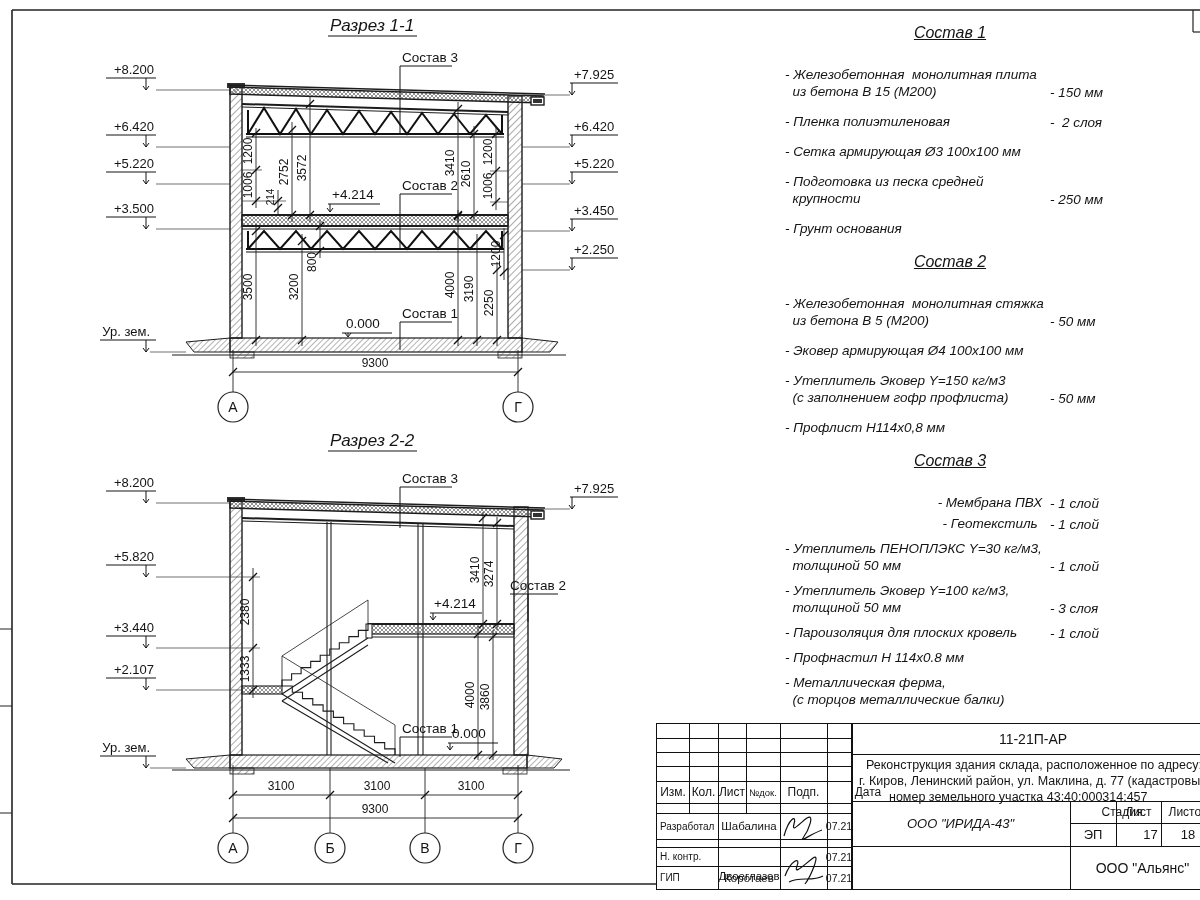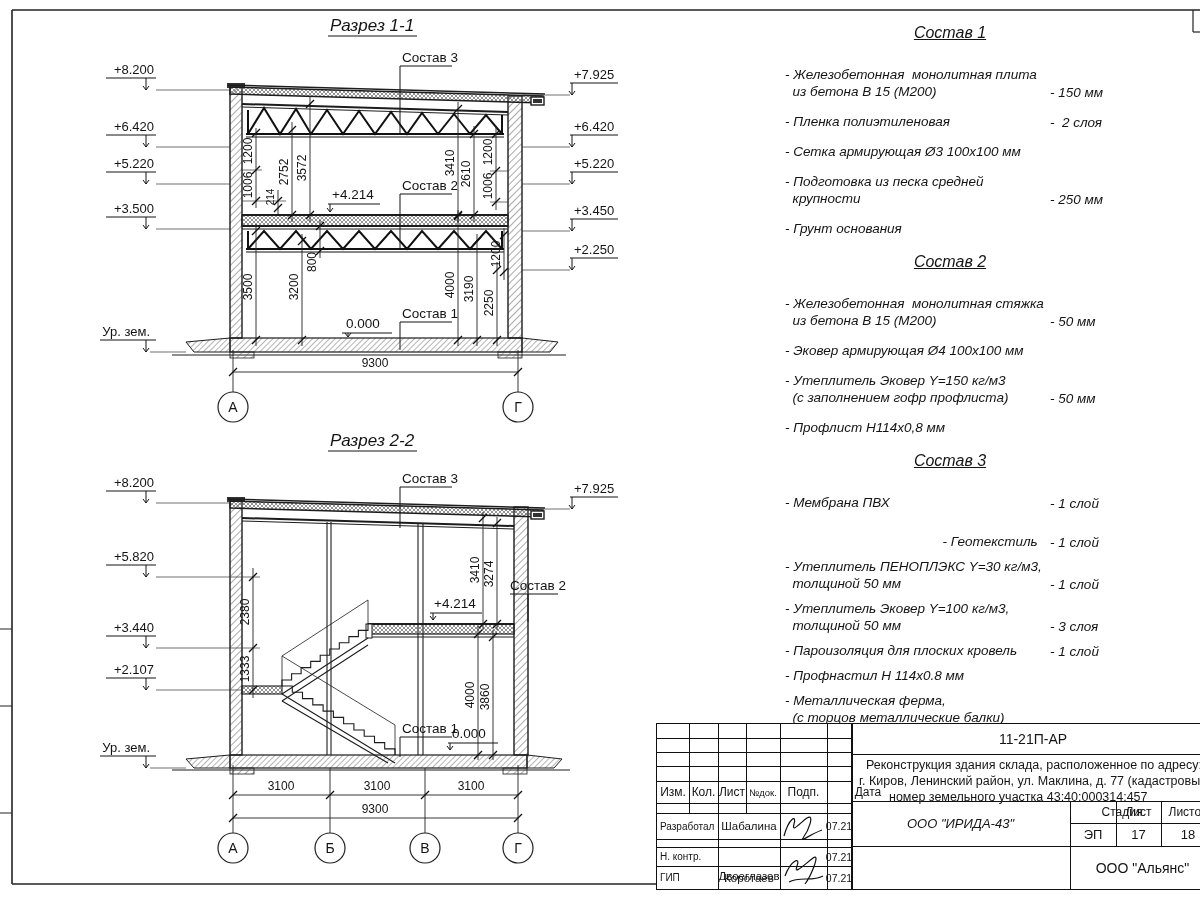--- a/index.html
+++ b/index.html
@@ -363,38 +363,38 @@
         <div class="s-val">- 250 мм</div>
       </div>
       <div class="s-item">
         <div class="s-lines">- Грунт основания</div>
       </div>
     </div>
     <div class="sostav" style="margin-top: 16px;">
       <div class="sostav-title">Состав 2</div>
       <div class="s-item">
         <div class="s-lines">- Железобетонная  монолитная стяжка
-  из бетона В 15 (М200)</div>
+  из бетона В 5 (М200)</div>
         <div class="s-val">- 50 мм</div>
       </div>
       <div class="s-item">
         <div class="s-lines">- Эковер армирующая Ø4 100х100 мм</div>
       </div>
       <div class="s-item">
         <div class="s-lines">- Утеплитель Эковер Y=150 кг/м3
   (с заполнением гофр профлиста)</div>
         <div class="s-val">- 50 мм</div>
       </div>
       <div class="s-item">
         <div class="s-lines">- Профлист Н114х0,8 мм</div>
       </div>
     </div>
     <div class="sostav" style="margin-top: 16px;">
       <div class="sostav-title">Состав 3</div>
-      <div class="s-item" style="margin-bottom: 22px;">
+      <div class="s-item" style="margin-bottom: 4px; text-align: center;">
         <div class="s-lines">- Мембрана ПВХ</div>
         <div class="s-val">- 1 слой</div>
       </div>
       <div class="s-item" style="margin-bottom: 8px; text-align: center;">
         <div class="s-lines">- Геотекстиль</div>
         <div class="s-val">- 1 слой</div>
       </div>
       <div class="s-item" style="margin-bottom: 8px;">
         <div class="s-lines">- Утеплитель ПЕНОПЛЭКС Y=30 кг/м3,
   толщиной 50 мм</div>
@@ -470,16 +470,16 @@
 
   <div class="cell" style="left:194px;top:0;width:364px;height:30px;font-size:14px;">11-21П-АР</div>
   <div class="projline" style="left:209px;top:34px;">Реконструкция здания склада, расположенное по адресу:</div>
   <div class="projline" style="left:202px;top:50px;">г. Киров, Ленинский район, ул. Маклина, д. 77 (кадастровый</div>
   <div class="projline" style="left:232px;top:66px;">номер земельного участка 43:40:000314:457</div>
   <div class="cell" style="left:194px;top:77px;width:219px;height:45px;font-size:13px;font-style:italic;">ООО "ИРИДА-43"</div>
   <div class="cell" style="left:406px;top:77px;width:46px;height:22px;font-size:12px;padding-left:36px;">Стадия</div>
   <div class="cell" style="left:459px;top:77px;width:45px;height:22px;font-size:12px;">Лист</div>
   <div class="cell" style="left:504px;top:77px;width:54px;height:22px;font-size:12px;">Листов</div>
   <div class="cell" style="left:413px;top:99px;width:46px;height:23px;font-size:13px;">ЭП</div>
-  <div class="cell" style="left:459px;top:99px;width:45px;height:23px;font-size:13px;">17</div>
+  <div class="cell" style="left:459px;top:99px;width:45px;height:23px;font-size:13px;padding-left:12px;">17</div>
   <div class="cell" style="left:504px;top:99px;width:54px;height:23px;font-size:13px;">18</div>
   <div class="cell" style="left:413px;top:122px;width:145px;height:43px;font-size:14px;">ООО "Альянс"</div>
 </div>
 
 </body></html>

